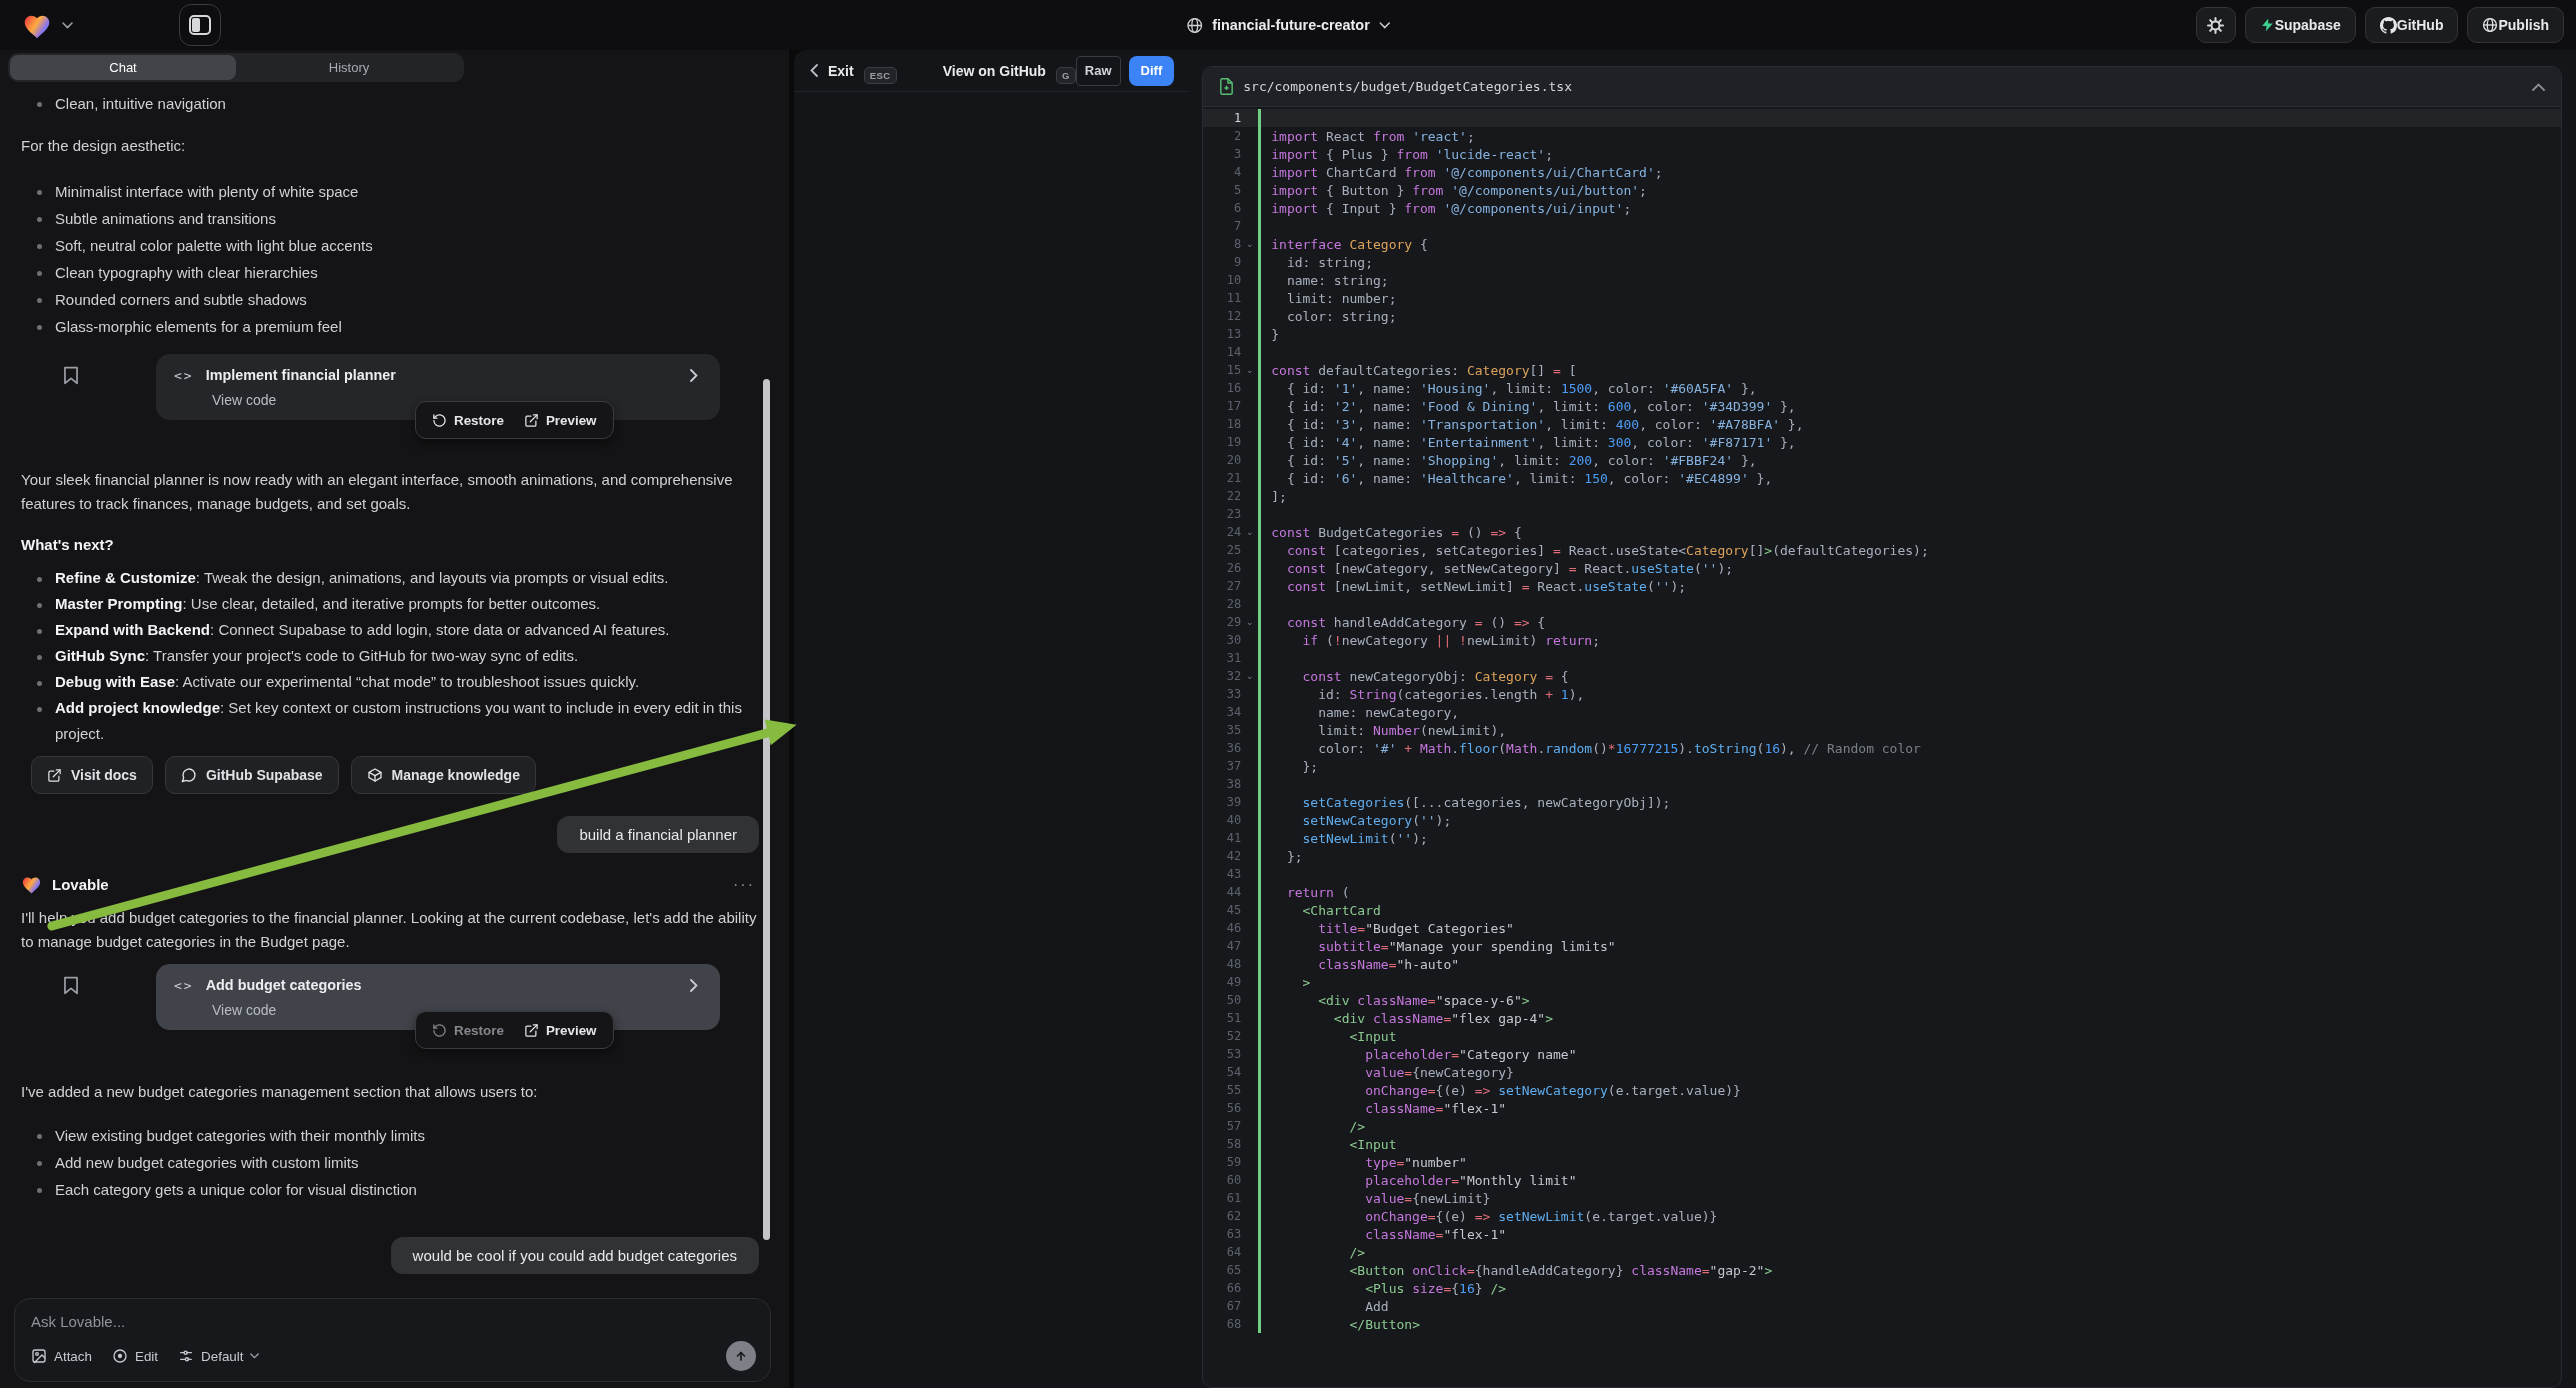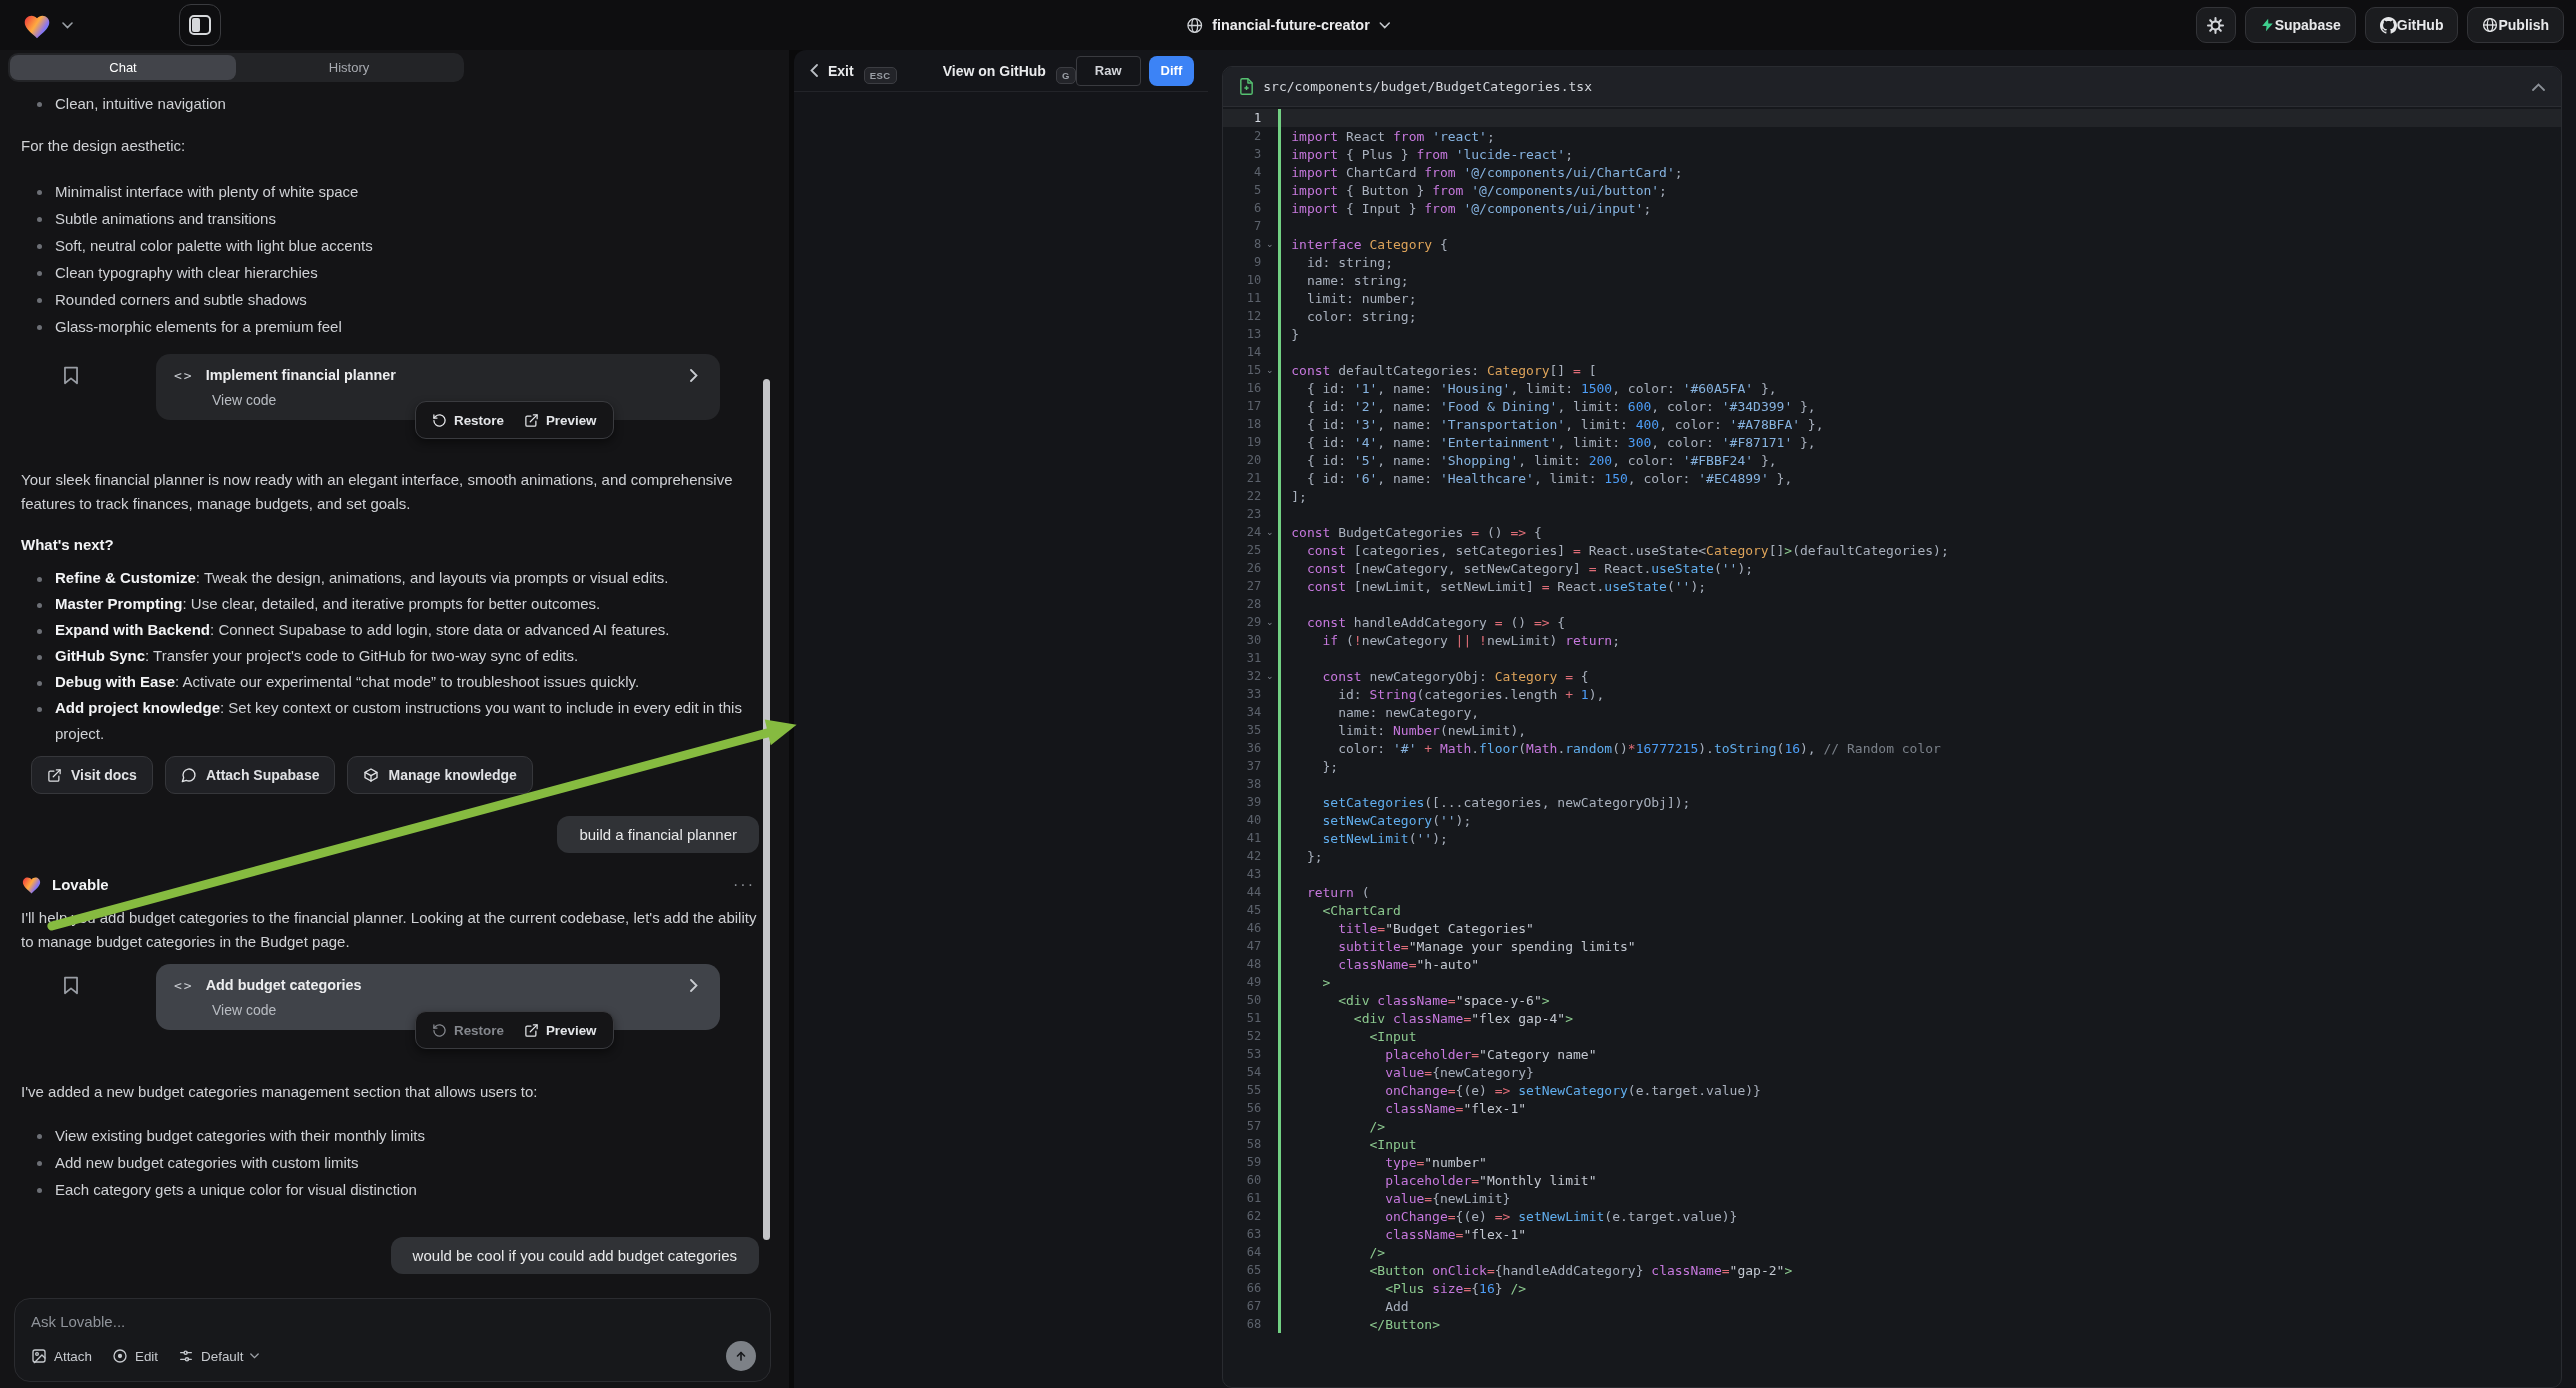--- a/index.html
+++ b/index.html
@@ -94,21 +94,21 @@
 
   .chat-scrollbar { position:absolute; right:19px; top:329px; width:7px; height:861px; border-radius:4px; background:#d4d5d8; opacity:.92; z-index:7; cursor:grab; }
 
   
   .code-head { height:42px; display:flex; align-items:center; padding:0 14px 0 16px; border-bottom:1px solid #232429; }
   .ch-left { display:flex; align-items:center; gap:10px; }
   .ch-left .lbl { font-size:14px; font-weight:600; color:#e9eaec; cursor:pointer; }
   .kbd { display:inline-flex; align-items:center; justify-content:center; height:17px; min-width:18px; padding:0 5px; border:1px solid #3c3d42; border-radius:5px; background:#232429; color:#9b9fa6; font-size:9.5px; font-weight:700; letter-spacing:0.5px;margin-top:10px; }
   .gap24 { width:26px; }
   .ch-right { margin-left:auto; display:flex; gap:8px; }
-  .raw-btn { height:30px; padding:0 18px; border-radius:4px; background:transparent; border:1px solid #3a3b40; color:#d3d5da; font-size:13px; font-weight:600; cursor:pointer; font-family:inherit; }
+  .raw-btn { height:30px; padding:0 8px; border-radius:4px; background:transparent; border:1px solid #3a3b40; color:#d3d5da; font-size:13px; font-weight:600; cursor:pointer; font-family:inherit; }
   .diff-btn { height:30px; padding:0 12px; border-radius:8px; background:#3c83f6; border:none; color:#fff; font-size:13px; font-weight:600; cursor:pointer; font-family:inherit; }
 
   .file-card { margin:16px 14px 0 14px; flex:1; border:1px solid #292b30; border-radius:10px; overflow:hidden; display:flex; flex-direction:column; background:#16181c; }
   .fc-head { height:40px; flex:0 0 40px; background:#1f2126; border-bottom:1px solid #2b2d32; display:flex; align-items:center; gap:9px; padding:0 16px; }
   .fc-path { font-size:13px; color:#d2d6dc; font-family:"DejaVu Sans Mono",monospace; flex:1; }
   .fc-collapse { color:#8b9097; cursor:pointer; }
   .code-body { flex:1; overflow:hidden; padding-top:2px; }
 
   .code-line { display:flex; height:18px; align-items:center; }
   .code-line.active { background:rgba(255,255,255,.055); }
@@ -326,21 +326,21 @@
                 </svg>
               </span>
               <span>Visit docs</span>
             </button>
             <button class="act-btn">
               <span>
                 <svg width="16" height="16" viewBox="0 0 24 24" fill="none" stroke="currentColor" stroke-width="2" stroke-linejoin="round">
                   <path d="M7.9 20A9 9 0 1 0 4 16.1L2 22Z"></path>
                 </svg>
               </span>
-              <span>Attach Supabase</span>
+              <span>GitHub Supabase</span>
             </button>
             <button class="act-btn">
               <span>
                 <svg width="16" height="16" viewBox="0 0 24 24" fill="none" stroke="currentColor" stroke-width="2" stroke-linejoin="round">
                   <path d="M21 8l-9-5-9 5 9 5 9-5z"></path>
                   <path d="M3 8v8l9 5 9-5V8"></path>
                   <path d="M12 13v9"></path>
                 </svg>
               </span>
               <span>Manage knowledge</span>

